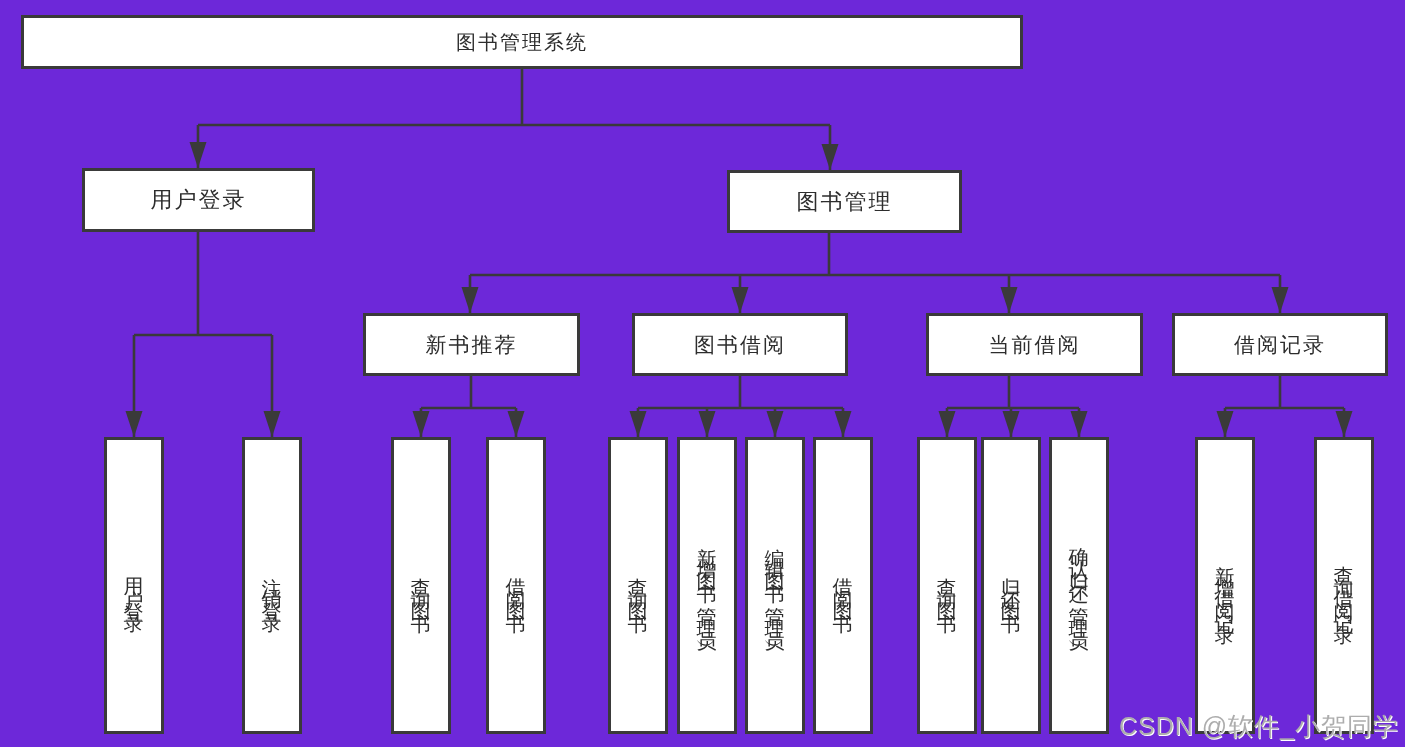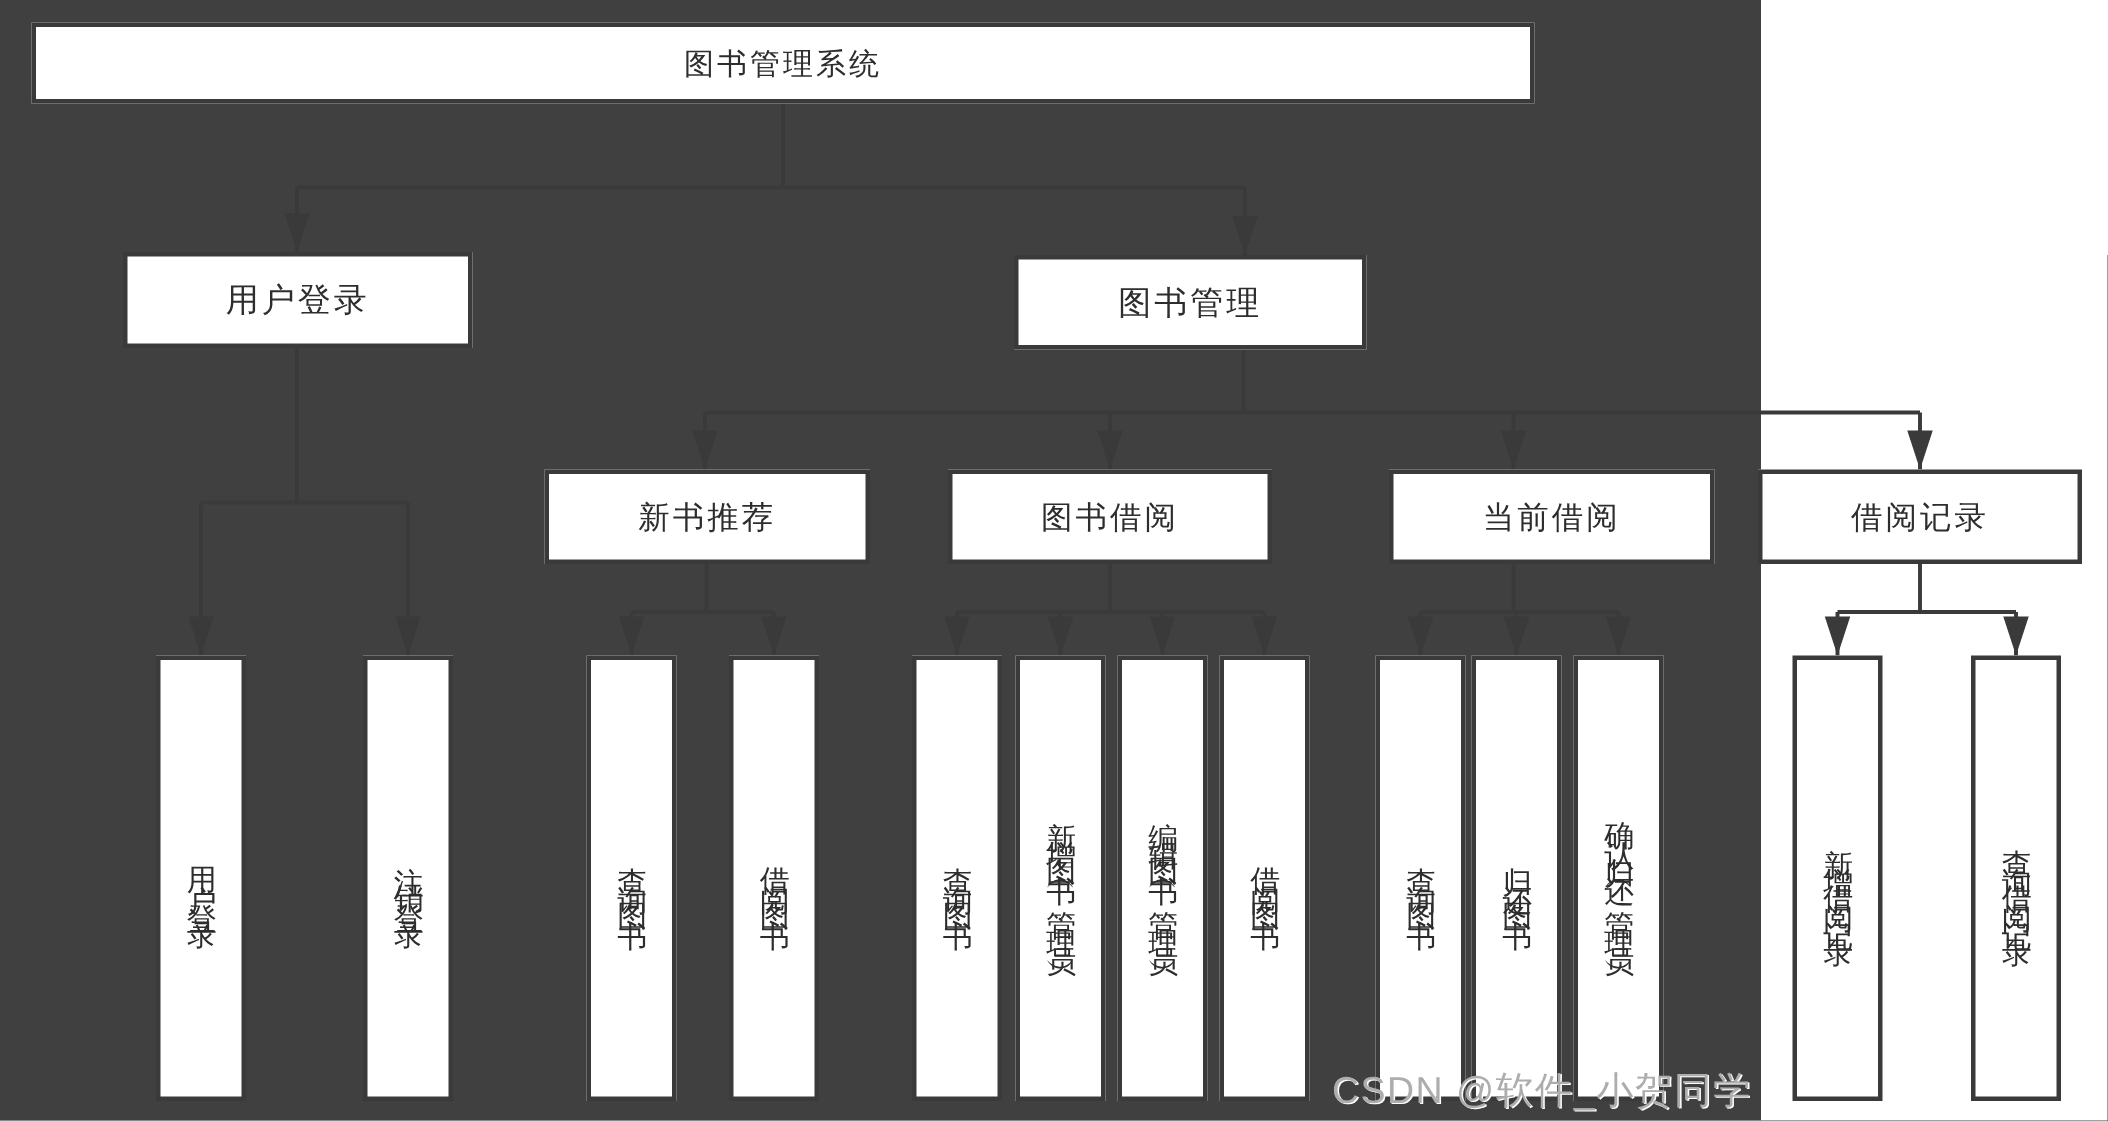--- a/index.html
+++ b/index.html
@@ -4,22 +4,22 @@
 <style>
   html, body { margin: 0; padding: 0; }
   body {
     width: 1405px; height: 747px;
     background: #ffffff;
     overflow: hidden;
     font-family: "Liberation Sans", "DejaVu Sans", sans-serif;
   }
   #canvas {
     position: relative;
-    width: 1174px; height: 747px;
-    background: #404040;
+    width: 1405px; height: 747px;
+    background: #6d28d9;
   }
   #wires {
     position: absolute; left: 0; top: 0;
     width: 1405px; height: 747px;
   }
   .node {
     position: absolute;
     box-sizing: border-box;
     background: #ffffff;
     border: 3px solid #3a3a3a;
@@ -95,21 +95,21 @@
       <use href="#arr" x="1011" y="437"></use>
       <use href="#arr" x="1079" y="437"></use>
       <use href="#arr" x="1225" y="437"></use>
       <use href="#arr" x="1344" y="437"></use>
     </g>
   </svg>
 
   <div class="node root h-label" style="left:21px; top:15px; width:1002px; height:54px;">图书管理系统</div>
 
   <div class="node lvl2 h-label" style="left:82px; top:168px; width:233px; height:64px;">用户登录</div>
-  <div class="node lvl2 h-label" style="left:676px; top:170px; width:235px; height:63px;">图书管理</div>
+  <div class="node lvl2 h-label" style="left:727px; top:170px; width:235px; height:63px;">图书管理</div>
 
   <div class="node lvl3 h-label" style="left:363px; top:313px; width:217px; height:63px;">新书推荐</div>
   <div class="node lvl3 h-label" style="left:632px; top:313px; width:216px; height:63px;">图书借阅</div>
   <div class="node lvl3 h-label" style="left:926px; top:313px; width:217px; height:63px;">当前借阅</div>
   <div class="node lvl3 h-label" style="left:1172px; top:313px; width:216px; height:63px;">借阅记录</div>
 
   <div class="node leaf" style="left:104px; top:437px; width:60px; height:297px;">
     <span class="vtext">用户登录</span>
   </div>
   <div class="node leaf" style="left:242px; top:437px; width:60px; height:297px;">

